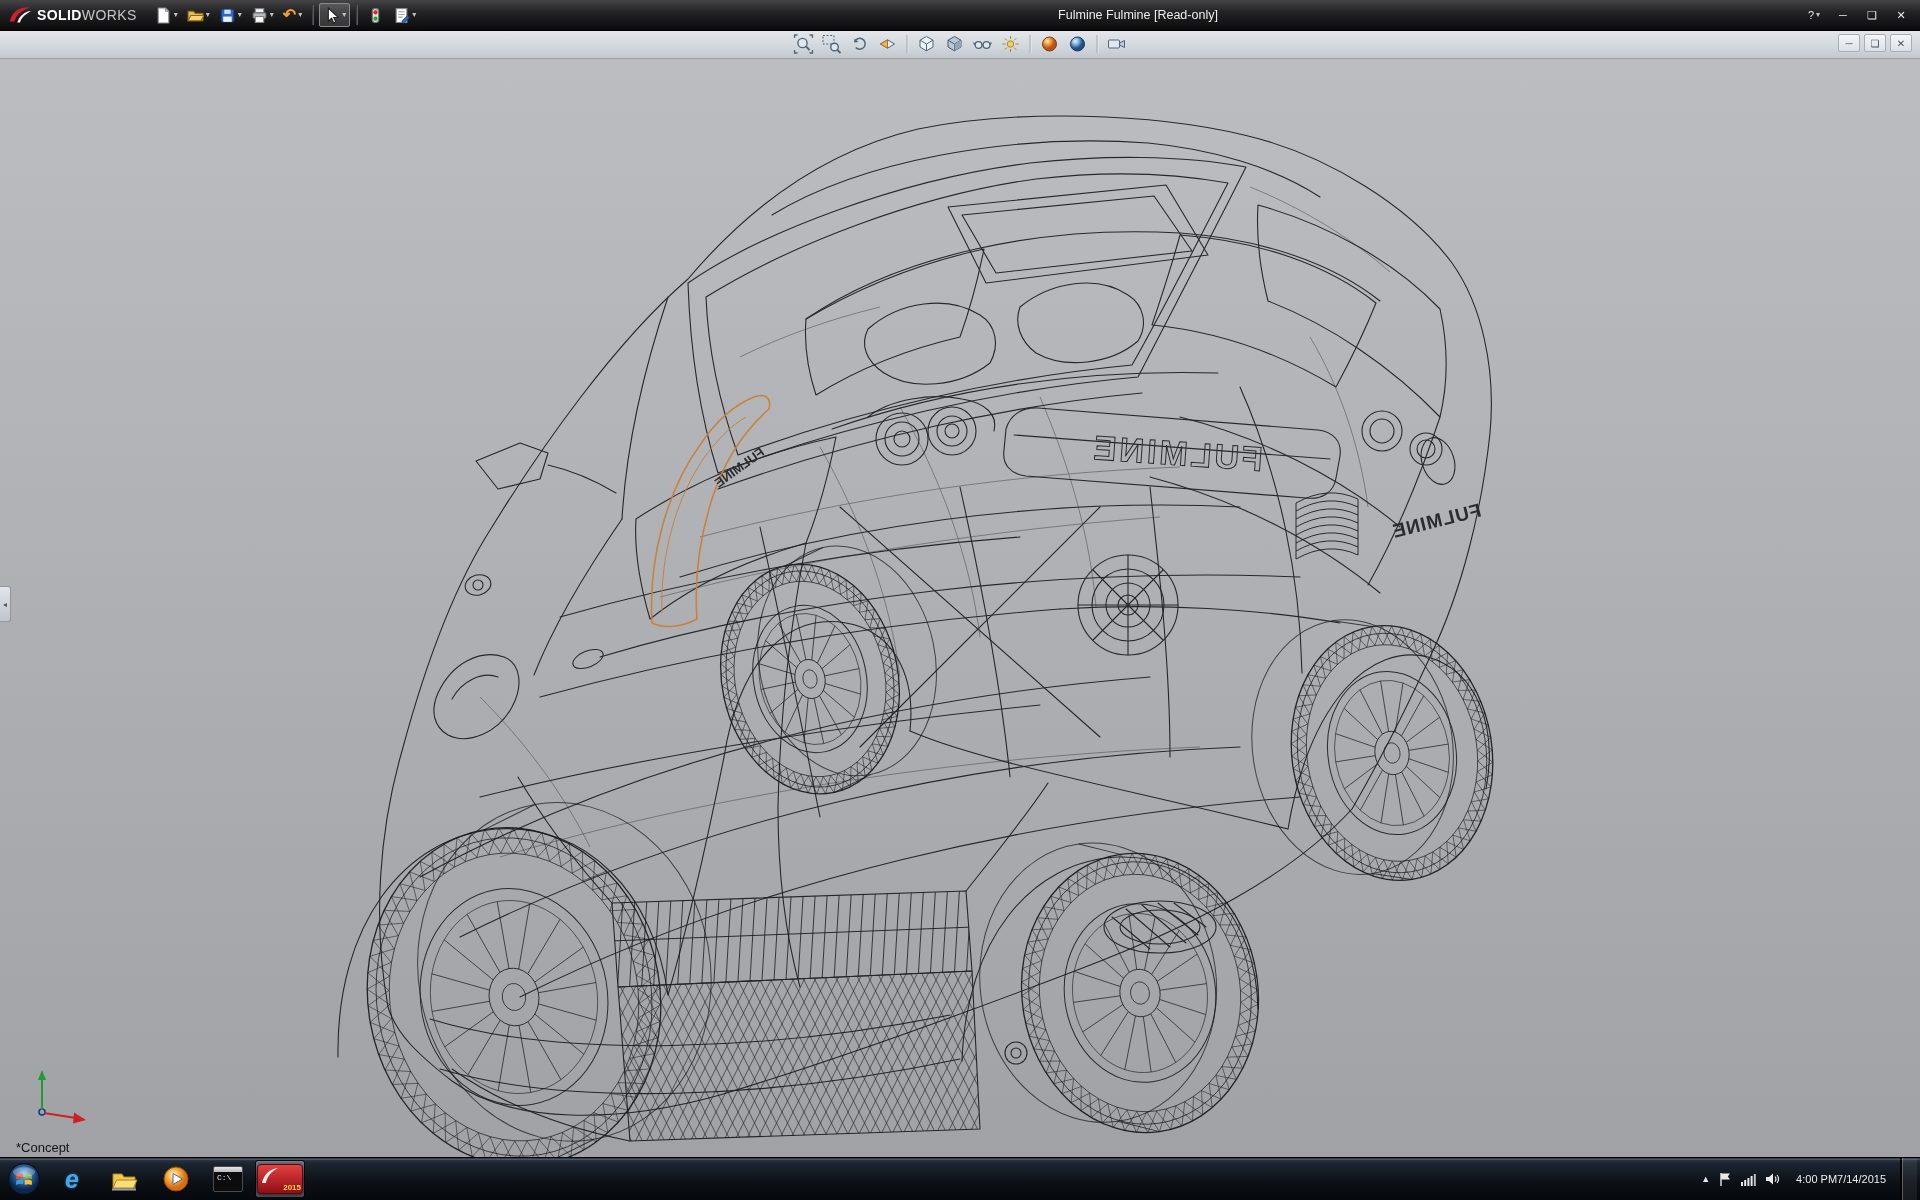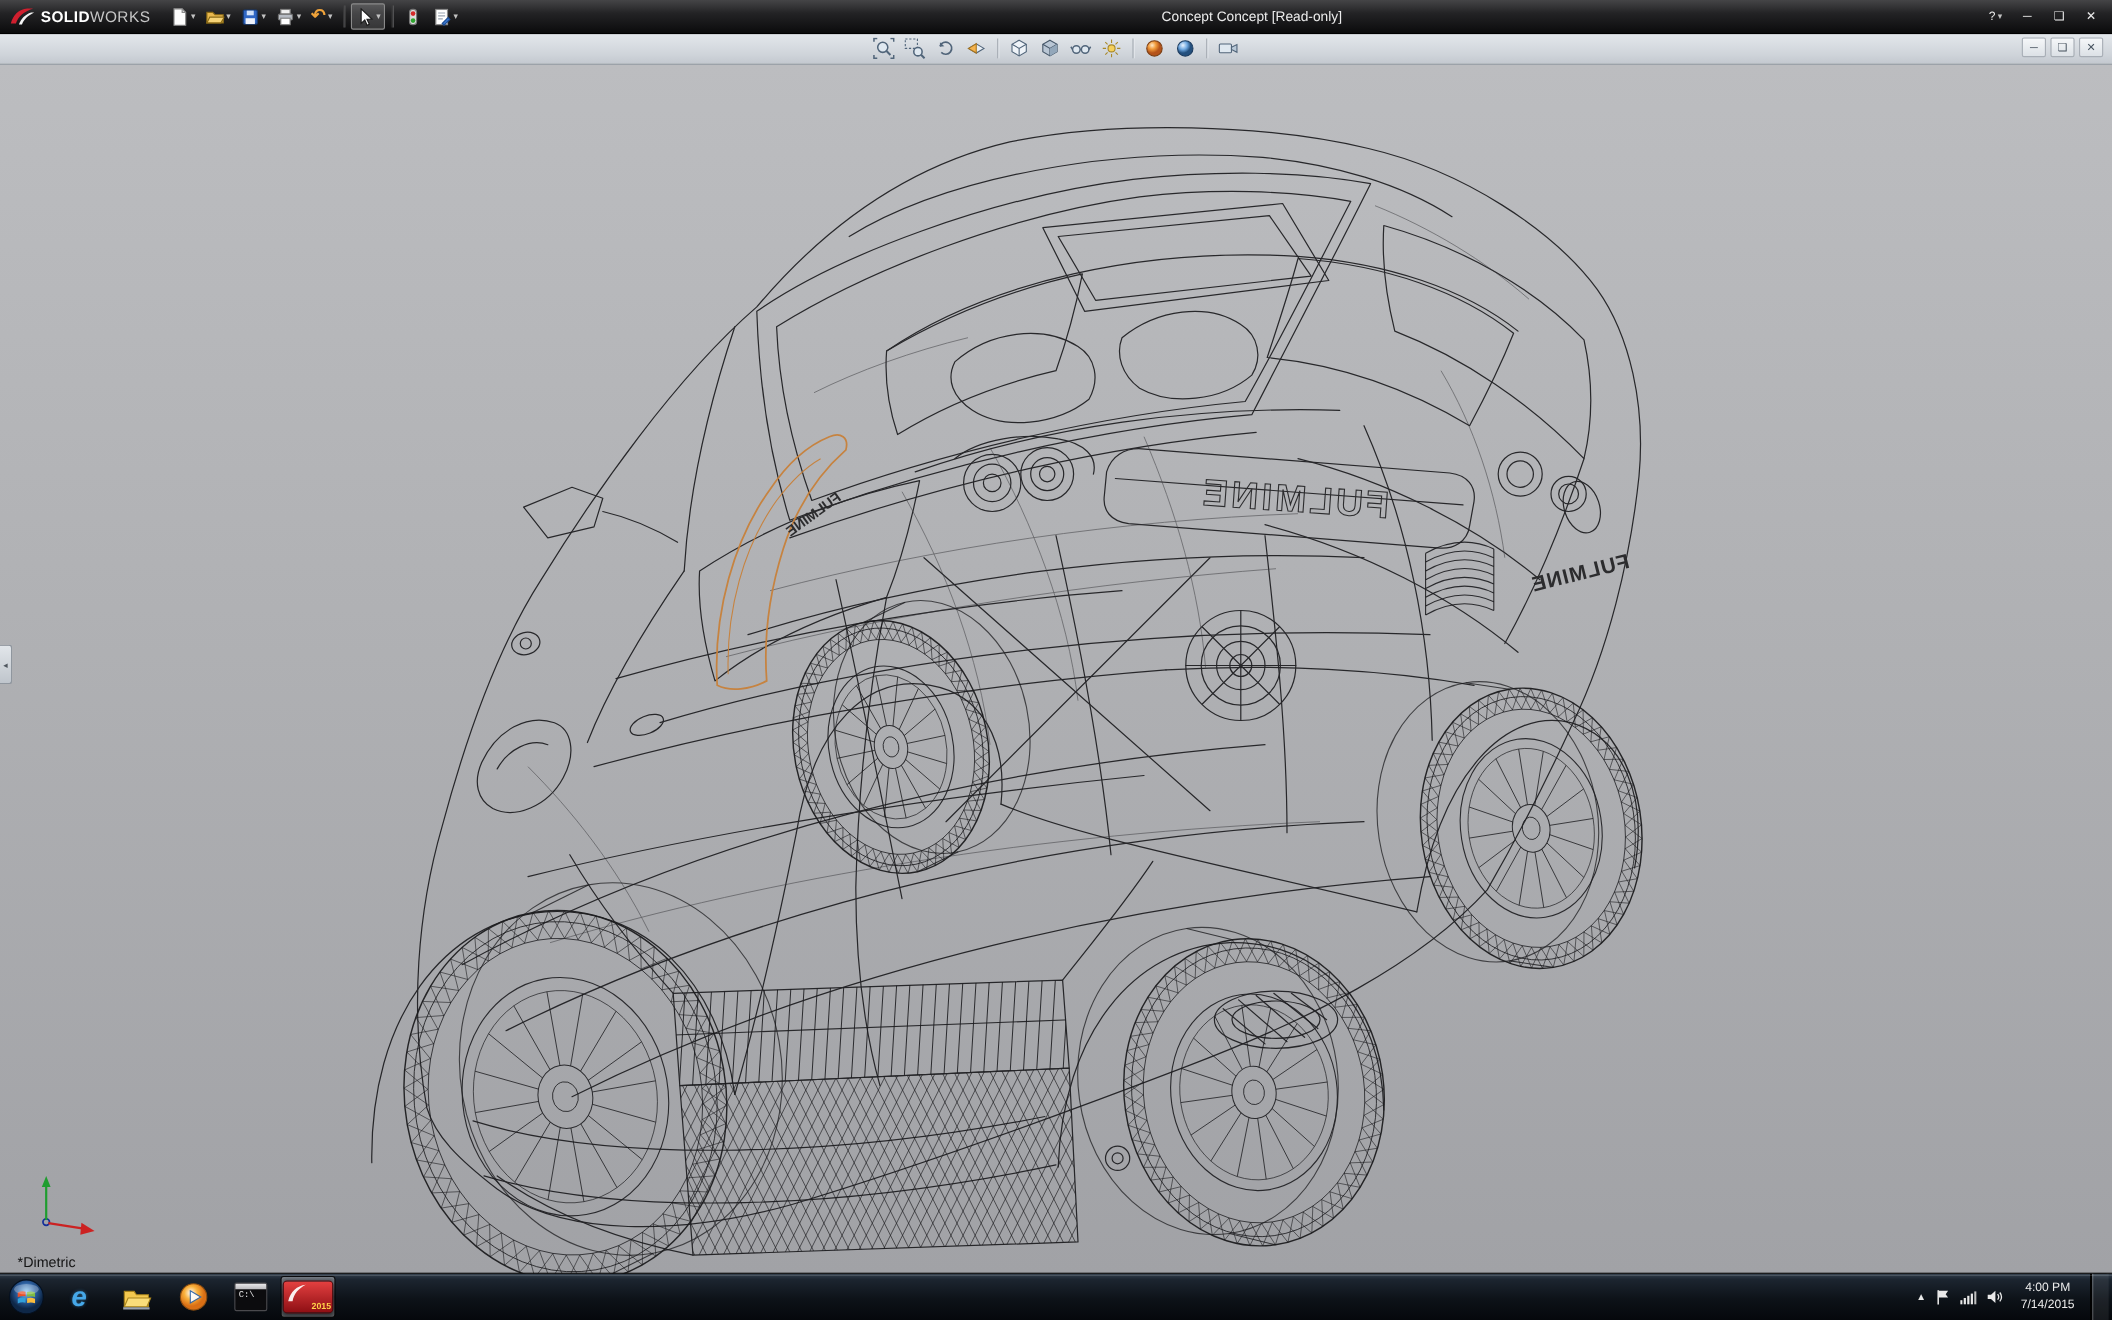--- a/index.html
+++ b/index.html
@@ -141,21 +141,21 @@
       <button class="tbtn">
         <svg class="i16" viewBox="0 0 16 16">
           <rect x="3" y="1.5" width="10" height="13" fill="#fff" stroke="#8a8a8a"></rect>
           <path d="M5 4.5h6M5 7h6M5 9.5h4" stroke="#9aa4b2"></path>
           <path d="M8.5 13.5 L13.5 8.5 L15 10 L10 15 Z" fill="#3a78d0" stroke="#1c4c94"></path>
         </svg>
           <span class="caret">▾</span>
       </button>
     </div>
 
-    <div class="titletext">Concept Concept [Read-only]</div>
+    <div class="titletext">Fulmine Fulmine [Read-only]</div>
 
     <div class="winbtns">
       <button class="wbtn">
           <span>?</span>
           <span class="caret">▾</span>
         </button>
       <button class="wbtn">─</button>
       <button class="wbtn">❏</button>
       <button class="wbtn">✕</button>
     </div>
@@ -1158,21 +1158,21 @@
 
     <div class="triad">
       <svg width="64" height="62" viewBox="0 0 64 62">
         <circle cx="16" cy="46" r="3" fill="none" stroke="#15309a" stroke-width="1.5"></circle>
         <path d="M16 44 L16 12" stroke="#1f9d2f" stroke-width="2"></path>
         <path d="M12 14 L16 4 L20 14 Z" fill="#1f9d2f"></path>
         <path d="M18 47 L50 52" stroke="#cc2222" stroke-width="2"></path>
         <path d="M48 46.5 L60 54 L47 57.5 Z" fill="#cc2222"></path>
       </svg>
     </div>
-    <div class="view-label">*Dimetric</div>
+    <div class="view-label">*Concept</div>
     <button class="fm-tab">◂</button>
   </div>
 
   <footer class="taskbar">
     <button class="start">
       <svg width="34" height="34" viewBox="0 0 32 32">
         <defs>
             <radialGradient id="orbg" cx="50%" cy="35%">
               <stop offset="0" stop-color="#8fc8f2"></stop>
               <stop offset=".55" stop-color="#2b5e9e"></stop>
@@ -1242,20 +1242,20 @@
             <rect x="9.6" y="3" width="2" height="10" fill="#e9e9e9"></rect>
             <rect x="12.8" y="1" width="2" height="12" fill="#bfbfbf"></rect>
           </svg>
       </button>
       <button class="traybtn">
         <svg width="15" height="14" viewBox="0 0 15 14">
             <path d="M1 5 h3 l4 -3.5 v11 L4 9 H1 Z" fill="#e9e9e9"></path>
             <path d="M10 4.5 a4 4 0 0 1 0 5 M12 3 a6.5 6.5 0 0 1 0 8" fill="none" stroke="#e9e9e9" stroke-width="1.2"></path>
           </svg>
       </button>
-      <button class="traybtn clock" style="flex-direction:column;">
+      <button class="traybtn clock" style="flex-direction:row;">
         <div>4:00 PM</div>
         <div>7/14/2015</div>
       </button>
       <button class="showdesk"></button>
     </div>
   </footer>
 </div>
 
 </body></html>

